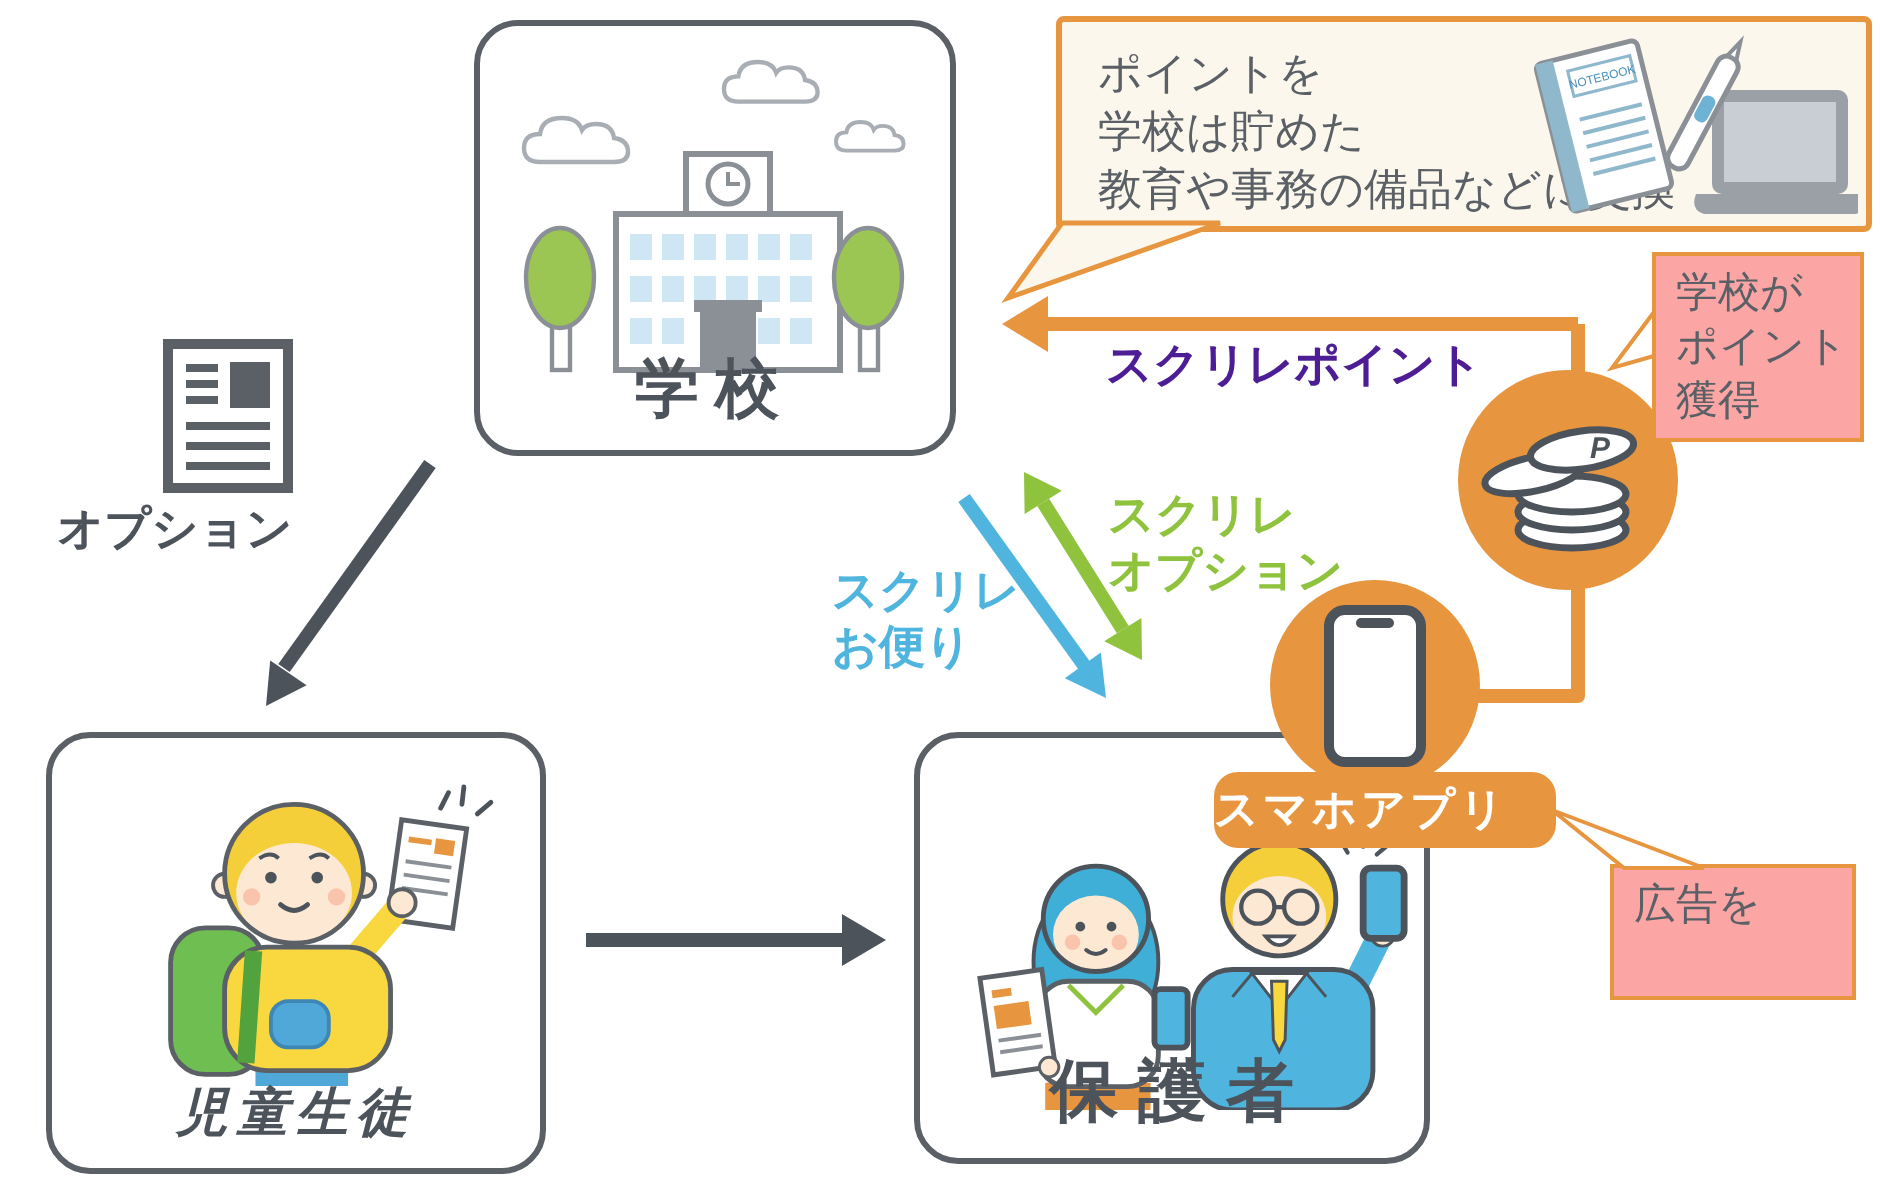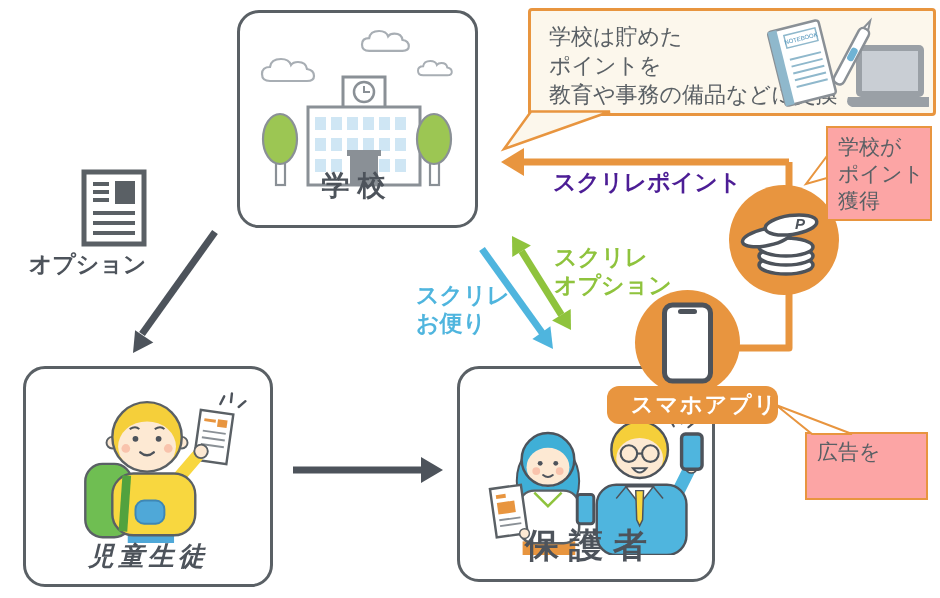--- a/index.html
+++ b/index.html
@@ -12,21 +12,21 @@
   .node-box{position:absolute;background:#fff;border:3px solid #5A6065;border-radius:22px;z-index:2;}
   .node-label{position:absolute;left:0;right:0;text-align:center;font-weight:700;color:#4D535B;}
   
   .bubble{position:absolute;background:#fca5a5;border:2px solid #E8953F;z-index:4;color:#5A6065;}
   .bubble-cream{background:#FCF7EC;border-width:3px;border-radius:4px;}
   .bubble p{margin:0;}
   .tail{position:absolute;z-index:5;}
   
   .o-circle{position:absolute;border-radius:50%;background:#E8953F;z-index:3;}
   .badge{position:absolute;background:#E8953F;border-radius:12px;color:#fff;font-weight:700;
-         text-align:right;z-index:4;}
+         text-align:left;z-index:4;}
   
   .flow-label{position:absolute;font-weight:700;z-index:6;line-height:28px;font-size:23px;}
   .svg-layer{position:absolute;left:0;top:0;z-index:1;}
 </style>
 </head>
 <body>
 
 <div id="canvas">
 
   <svg class="svg-layer" width="940" height="598" viewBox="0 0 940 598">
@@ -96,27 +96,27 @@
         <rect x="107" y="133" width="34" height="6" fill="#8A9096"></rect>
         <rect x="110" y="136" width="28" height="32" fill="#8A9096"></rect>
       </g>
       <g>
         <rect x="36" y="136" width="9" height="32" fill="#fff" stroke="#8A9096" stroke-width="2.2"></rect>
         <ellipse cx="40" cy="122" rx="17" ry="25" fill="#9CC653" stroke="#8A9096" stroke-width="2.2"></ellipse>
         <rect x="190" y="136" width="9" height="32" fill="#fff" stroke="#8A9096" stroke-width="2.2"></rect>
         <ellipse cx="194" cy="122" rx="17" ry="25" fill="#9CC653" stroke="#8A9096" stroke-width="2.2"></ellipse>
       </g>
     </svg>
-    <div class="node-label" style="bottom:20px;font-size:28px;letter-spacing:8px;">学校</div>
+    <div class="node-label" style="bottom:8px;font-size:32px;letter-spacing:8px;">学校</div>
   </div>
 
   <div class="bubble bubble-cream" style="left:528px;top:8px;width:402px;height:102px;">
     <div class="abs" style="left:18px;top:11px;font-size:22px;line-height:29px;">
+      <p>ポイントを</p>
       <p>学校は貯めた</p>
-      <p>ポイントを</p>
       <p>教育や事務の備品などに交換</p>
     </div>
     <svg class="abs" style="right:4px;top:4px;" width="165" height="100" viewBox="0 0 165 100">
       <g>
         <rect x="92" y="30" width="68" height="52" rx="5" fill="#9AA0A6"></rect>
         <rect x="98" y="36" width="56" height="40" fill="#C9CED4"></rect>
         <path d="M84 82 h84 q3 8 -4 10 h-76 q-7 -2 -4 -10 z" fill="#9AA0A6"></path>
       </g>
       <g transform="rotate(-14 38 48)">
         <rect x="12" y="10" width="52" height="76" rx="3" fill="#fff" stroke="#8A9096" stroke-width="2.5"></rect>

